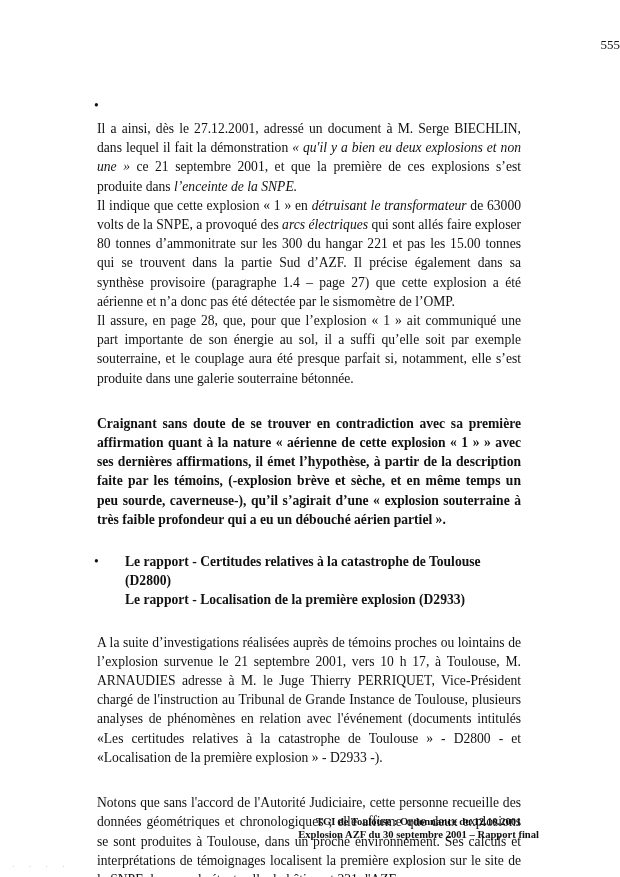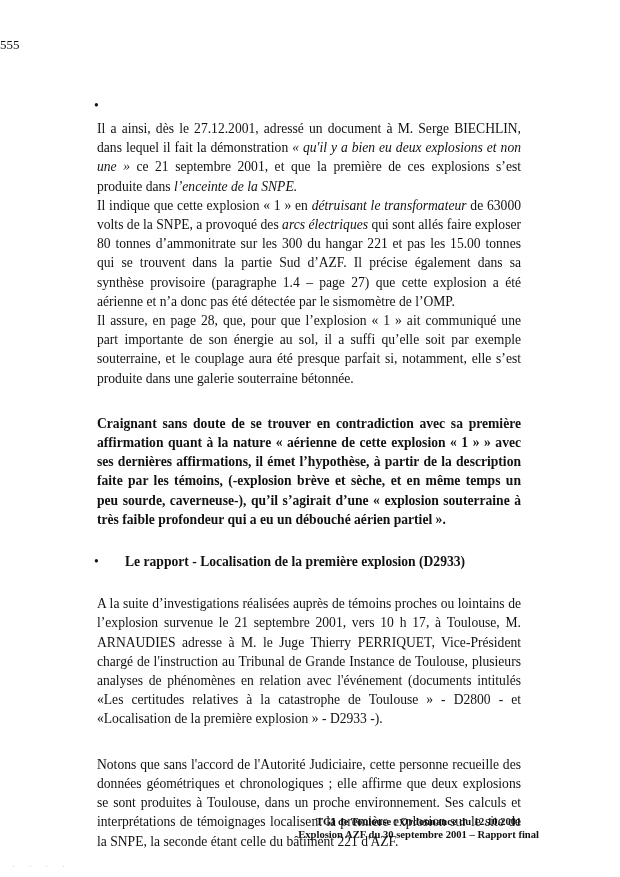--- a/index.html
+++ b/index.html
@@ -3,21 +3,21 @@
 <meta charset="utf-8">
 <style>
   html, body { margin: 0; padding: 0; background: #ffffff; }
   body {
     width: 620px; height: 877px; position: relative; overflow: hidden;
     font-family: "Liberation Serif", "DejaVu Serif", serif;
     color: #111;
   }
   .page-number {
     position: absolute; top: 37px; left: 0; width: 620px;
-    text-align: left; font-size: 13px;
+    text-align: right; font-size: 13px;
   }
   .content {
     position: absolute; left: 94px; top: 96px; width: 430px;
     font-size: 13.6px; line-height: 19.2px;
   }
   .bullet-line { position: relative; padding-left: 31px; }
   .bullet-line .bullet {
     position: absolute; left: 0; top: 0; width: 10px;
   }
   p { margin: 3px; text-align: justify; }
@@ -51,20 +51,21 @@
   </p>
 
   <div class="gap-l"></div>
 
   <p class="bold">Craignant sans doute de se trouver en contradiction avec sa première affirmation quant à la nature « aérienne de cette explosion « 1 » » avec ses dernières affirmations, il émet l’hypothèse, à partir de la description faite par les témoins, (-explosion brève et sèche, et en même temps un peu sourde, caverneuse-), qu’il s’agirait d’une « explosion souterraine à très faible profondeur qui a eu un débouché aérien partiel ».</p>
 
   <div class="gap-l"></div>
 
   <div class="bullet-line bold">
     <span class="bullet" style="font-weight:normal">•</span>
+    <div>Le rapport - Certitudes relatives à la catastrophe de Toulouse (D2800)</div>
     <div>Le rapport - Localisation de la première explosion (D2933)</div>
   </div>
 
   <div class="gap-l"></div>
 
   <p>A la suite d’investigations réalisées auprès de témoins proches ou lointains de l’explosion survenue le 21 septembre 2001, vers 10 h 17, à Toulouse, M. ARNAUDIES adresse à M. le Juge Thierry PERRIQUET, Vice-Président chargé de l'instruction au Tribunal de Grande Instance de Toulouse, plusieurs analyses de phénomènes en relation avec l'événement (documents intitulés «Les certitudes relatives à la catastrophe de Toulouse » - D2800 - et «Localisation de la première explosion » - D2933 -).</p>
 
   <div class="gap-l"></div>
 
   <p>Notons que sans l'accord de l'Autorité Judiciaire, cette personne recueille des données géométriques et chronologiques ; elle affirme que deux explosions se sont produites à Toulouse, dans un proche environnement. Ses calculs et interprétations de témoignages localisent la première explosion sur le site de la SNPE, la seconde étant celle du bâtiment 221 d'AZF.</p>

